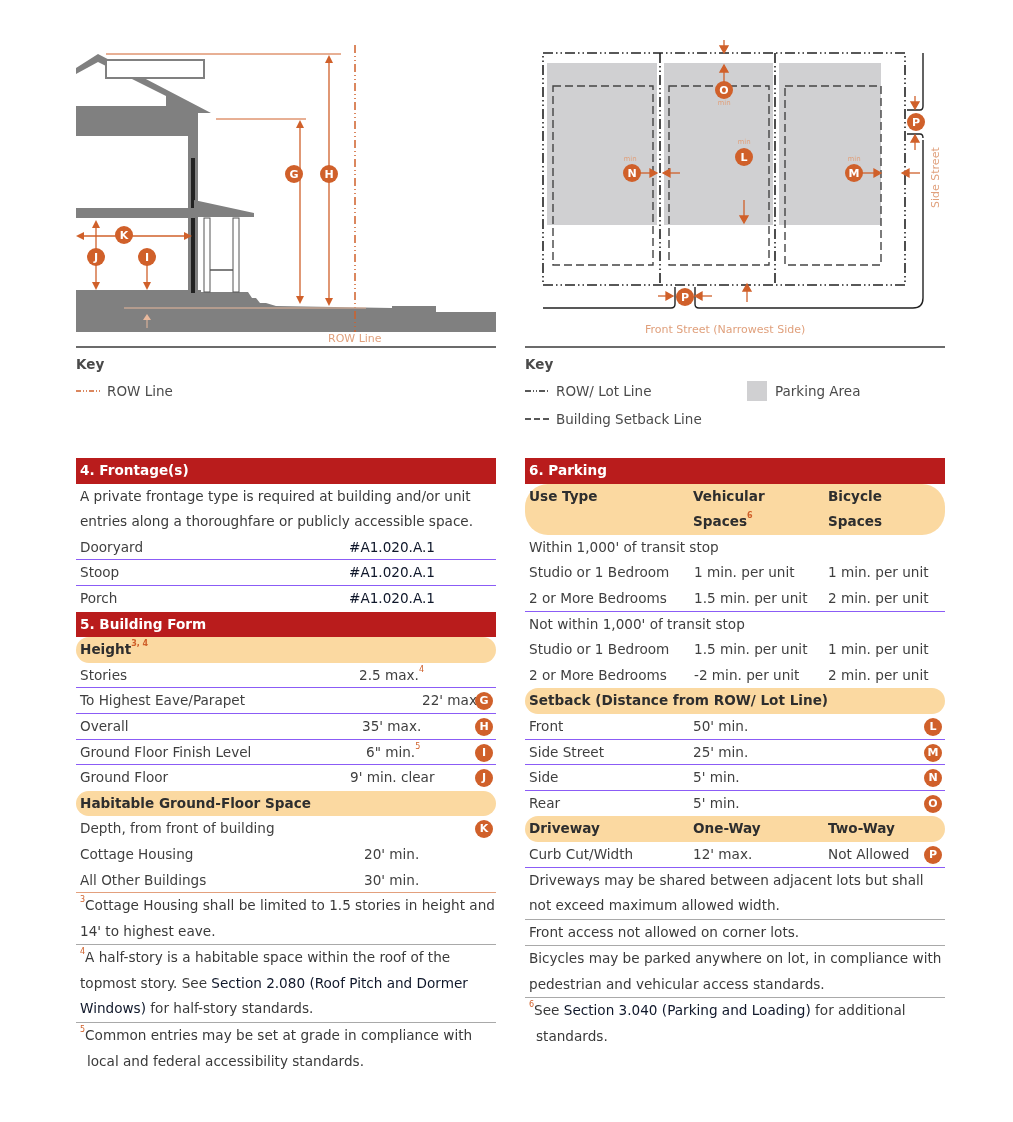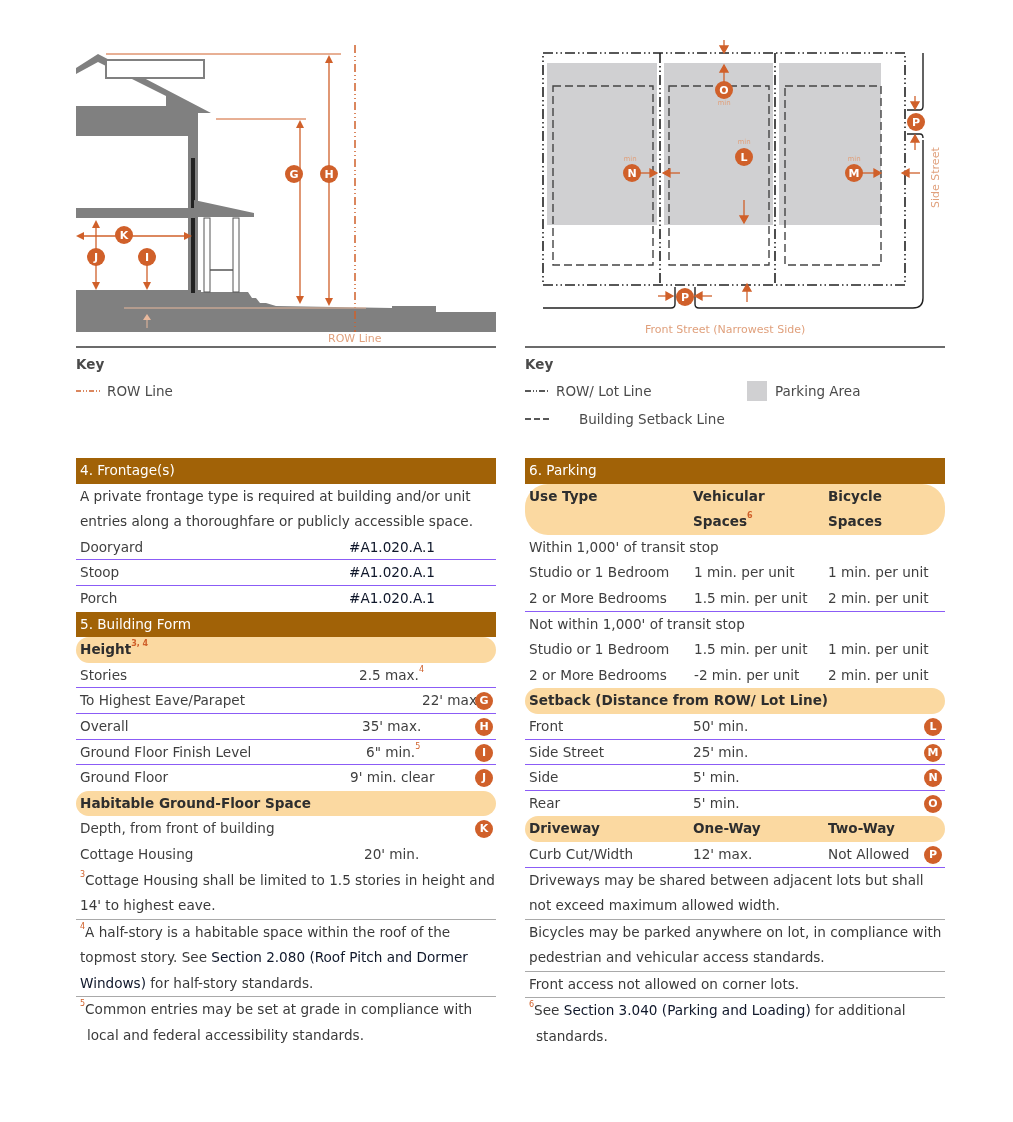--- a/index.html
+++ b/index.html
@@ -14,21 +14,21 @@
   .diagram-rule { position: absolute; top: 346px; left: 0; width: 420px; height: 2px; background: #6b6b6b; }
 
   .key { position: absolute; top: 352px; left: 0; width: 420px; font-size: 13.5px; }
   .key-title { font-weight: bold; color: #4a4a4a; height: 24px; line-height: 24px; }
   .key-item { position: absolute; height: 24px; line-height: 24px; display: flex; align-items: center; color: #4a4a4a; white-space: nowrap; }
   .key-swatch-line { width: 24px; height: 2px; margin-right: 7px; }
   .key-swatch-box { width: 20px; height: 20px; background: #d0d0d2; margin-right: 8px; }
 
   .tables { position: absolute; top: 458px; left: 0; width: 420px; font-size: 13.6px; }
   .row { position: relative; height: 25.6px; line-height: 25.6px; white-space: nowrap; color: #3f3f3f; }
-  .row.sec { background: #a16207; color: #ffffff; font-weight: normal; padding-left: 4px; }
+  .row.sec { background: #b91c1c; color: #ffffff; font-weight: bold; padding-left: 4px; }
   .row.sub { background: #fbd9a1; color: #2e2e2e; font-weight: bold; padding-left: 4px; border-radius: 23px; }
   .row.line { border-bottom: 1px solid #8b5cf6; }
   .row.oline { border-bottom: 1.5px solid #e3a07d; }
   .row.text { padding-left: 4px; }
   .row.tall { height: 51.2px; }
   .c { position: absolute; top: 0; }
   .indent { padding-left: 19px; }
   .link { color: #0f172a; }
   .sup { font-size: 8px; vertical-align: top; line-height: 14px; color: #d0602a; }
   .badge { position: absolute; right: 3px; top: 4px; width: 18px; height: 18px; border-radius: 50%; background: #d0602a; color: #fff; font-size: 11px; font-weight: bold; text-align: center; line-height: 18px; font-family: "DejaVu Sans", sans-serif; }
@@ -164,20 +164,24 @@
       <span class="badge">J</span>
     </div>
     <div class="row sub">Habitable Ground-Floor Space</div>
     <div class="row text">
       <span>Depth, from front of building</span>
       <span class="badge">K</span>
     </div>
     <div class="row text indent">
       <span>Cottage Housing</span>
       <span class="c" style="left:288px;">20' min.</span>
+    </div>
+    <div class="row oline text indent">
+      <span>All Other Buildings</span>
+      <span class="c" style="left:288px;">30' min.</span>
     </div>
 
     <div class="note" style="border-bottom:1px solid #a9a9a9;">
       <span class="sup">3</span><span>Cottage Housing shall be limited to 1.5 stories in height and 14' to highest eave.</span>
     </div>
     <div class="note" style="border-bottom:1px solid #a9a9a9;">
       <span class="sup">4</span><span>A half-story is a habitable space within the roof of the topmost story. See </span><span class="link">Section 2.080 (Roof Pitch and Dormer Windows)</span><span> for half-story standards.</span>
     </div>
     <div class="note indent2">
       <span class="sup">5</span><span>Common entries may be set at grade in compliance with local and federal accessibility standards.</span>
@@ -265,21 +269,21 @@
   <div class="diagram-rule"></div>
 
   <div class="key">
     <div class="key-title">Key</div>
     <div class="key-item" style="top:27px;left:0;">
       <svg class="key-swatch-line" width="24" height="4" style="height:4px;">
           <line x1="0" y1="2" x2="24" y2="2" stroke="#222" stroke-width="1.5" stroke-dasharray="6,2,1,2,1,2"></line>
         </svg>
       <span>ROW/ Lot Line</span>
     </div>
-    <div class="key-item" style="top:55px;left:0;gap:23px;">
+    <div class="key-item" style="top:55px;left:0;">
       <svg class="key-swatch-line" width="24" height="4" style="height:4px;">
           <line x1="0" y1="2" x2="24" y2="2" stroke="#222" stroke-width="1.5" stroke-dasharray="6,3"></line>
         </svg>
       <span>Building Setback Line</span>
     </div>
     <div class="key-item" style="top:27px;left:222px;">
       <span class="key-swatch-box"></span>
       <span>Parking Area</span>
     </div>
   </div>
@@ -345,19 +349,19 @@
       <span class="c" style="left:303px;">Two-Way</span>
     </div>
     <div class="row line text">
       <span>Curb Cut/Width</span>
       <span class="c" style="left:168px;">12' max.</span>
       <span class="c" style="left:303px;">Not Allowed</span>
       <span class="badge">P</span>
     </div>
 
     <div class="note" style="border-bottom:1px solid #a9a9a9;">Driveways may be shared between adjacent lots but shall not exceed maximum allowed width.</div>
+    <div class="note" style="border-bottom:1px solid #a9a9a9;">Front access not allowed on corner lots.</div>
     <div class="note" style="border-bottom:1px solid #a9a9a9;">Bicycles may be parked anywhere on lot, in compliance with pedestrian and vehicular access standards.</div>
-    <div class="note" style="border-bottom:1px solid #a9a9a9;">Front access not allowed on corner lots.</div>
     <div class="note indent2">
       <span class="sup">6</span><span>See </span><span class="link">Section 3.040 (Parking and Loading)</span><span> for additional standards.</span>
     </div>
   </div>
 </div>
 
 </body></html>

